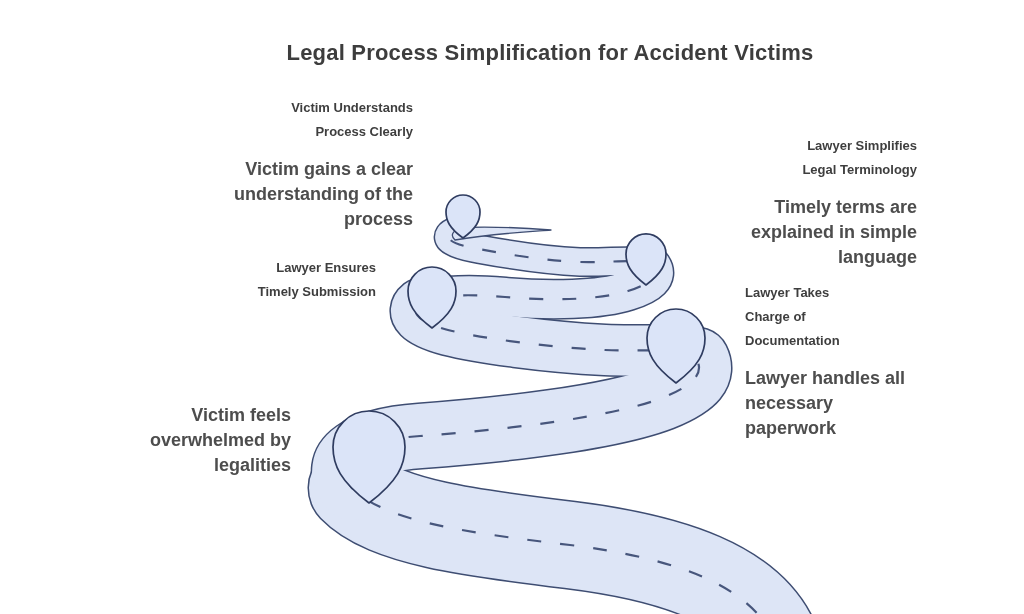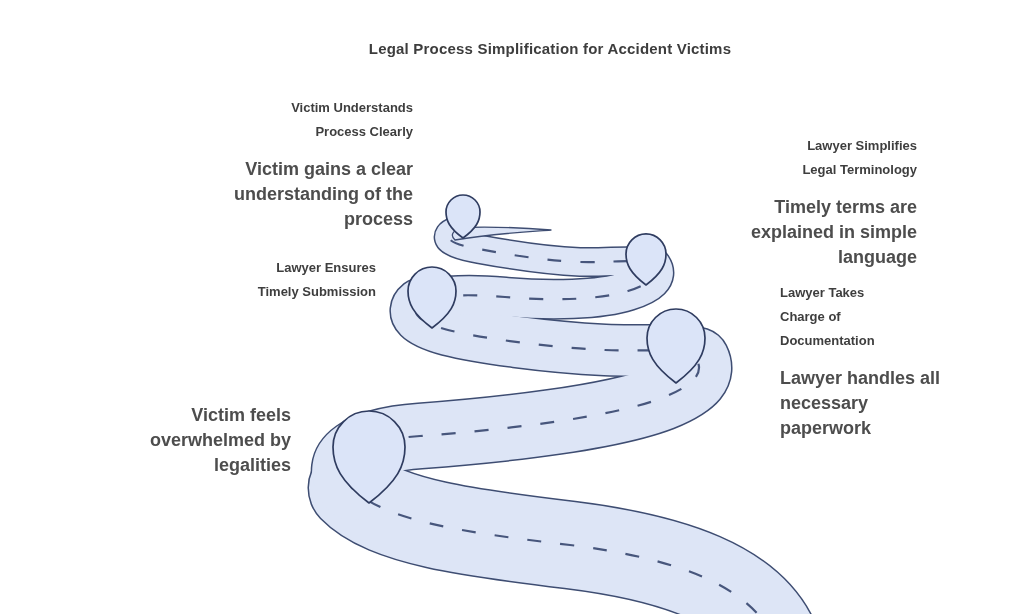--- a/index.html
+++ b/index.html
@@ -25,21 +25,21 @@
     background:var(--background);
     overflow:hidden;
   }
   .road-svg{
     position:absolute;left:0;top:0;width:1024px;height:614px;
   }
   .page-title{
     position:absolute;
     left:75px;top:40px;width:950px;
     text-align:center;
-    font-size:15px;font-weight:700;
+    font-size:22px;font-weight:700;
     letter-spacing:.2px;
     color:var(--title-text);
     white-space:nowrap;
   }
   .label{
     position:absolute;
   }
   .label .heading{
     font-size:13px;font-weight:700;line-height:24px;
     color:var(--heading-text);
@@ -51,21 +51,21 @@
     color:var(--body-text);
     white-space:pre-line;
   }
   .label.left{text-align:right;}
   .label.right{text-align:left;}
 
   
   #label-step-5{top:96px;  right:611px; width:280px;}
   #label-step-4{top:134px; left:697px;  width:220px;text-align:right;}
   #label-step-3{top:256px; right:648px; width:260px;}
-  #label-step-2{top:281px; left:745px;  width:200px;margin-left:35px;}
+  #label-step-2{top:281px; left:745px;  width:200px;}
   #label-step-1{top:390px; right:733px; width:220px;}
 
   
   .road-under{fill:none;stroke:var(--road-edge);stroke-linecap:round;stroke-linejoin:round;}
   .road-over {fill:none;stroke:var(--road-fill);stroke-linecap:round;stroke-linejoin:round;}
   .road-dashes{fill:none;stroke:var(--road-dash);stroke-width:2.2;stroke-dasharray:14 19;}
   .road-tip{fill:var(--road-fill);stroke:var(--road-edge);stroke-width:1.3;stroke-linejoin:round;}
   .pin{fill:var(--pin-fill);stroke:var(--pin-edge);stroke-width:1.7;stroke-linejoin:round;}
 </style>
 </head>

